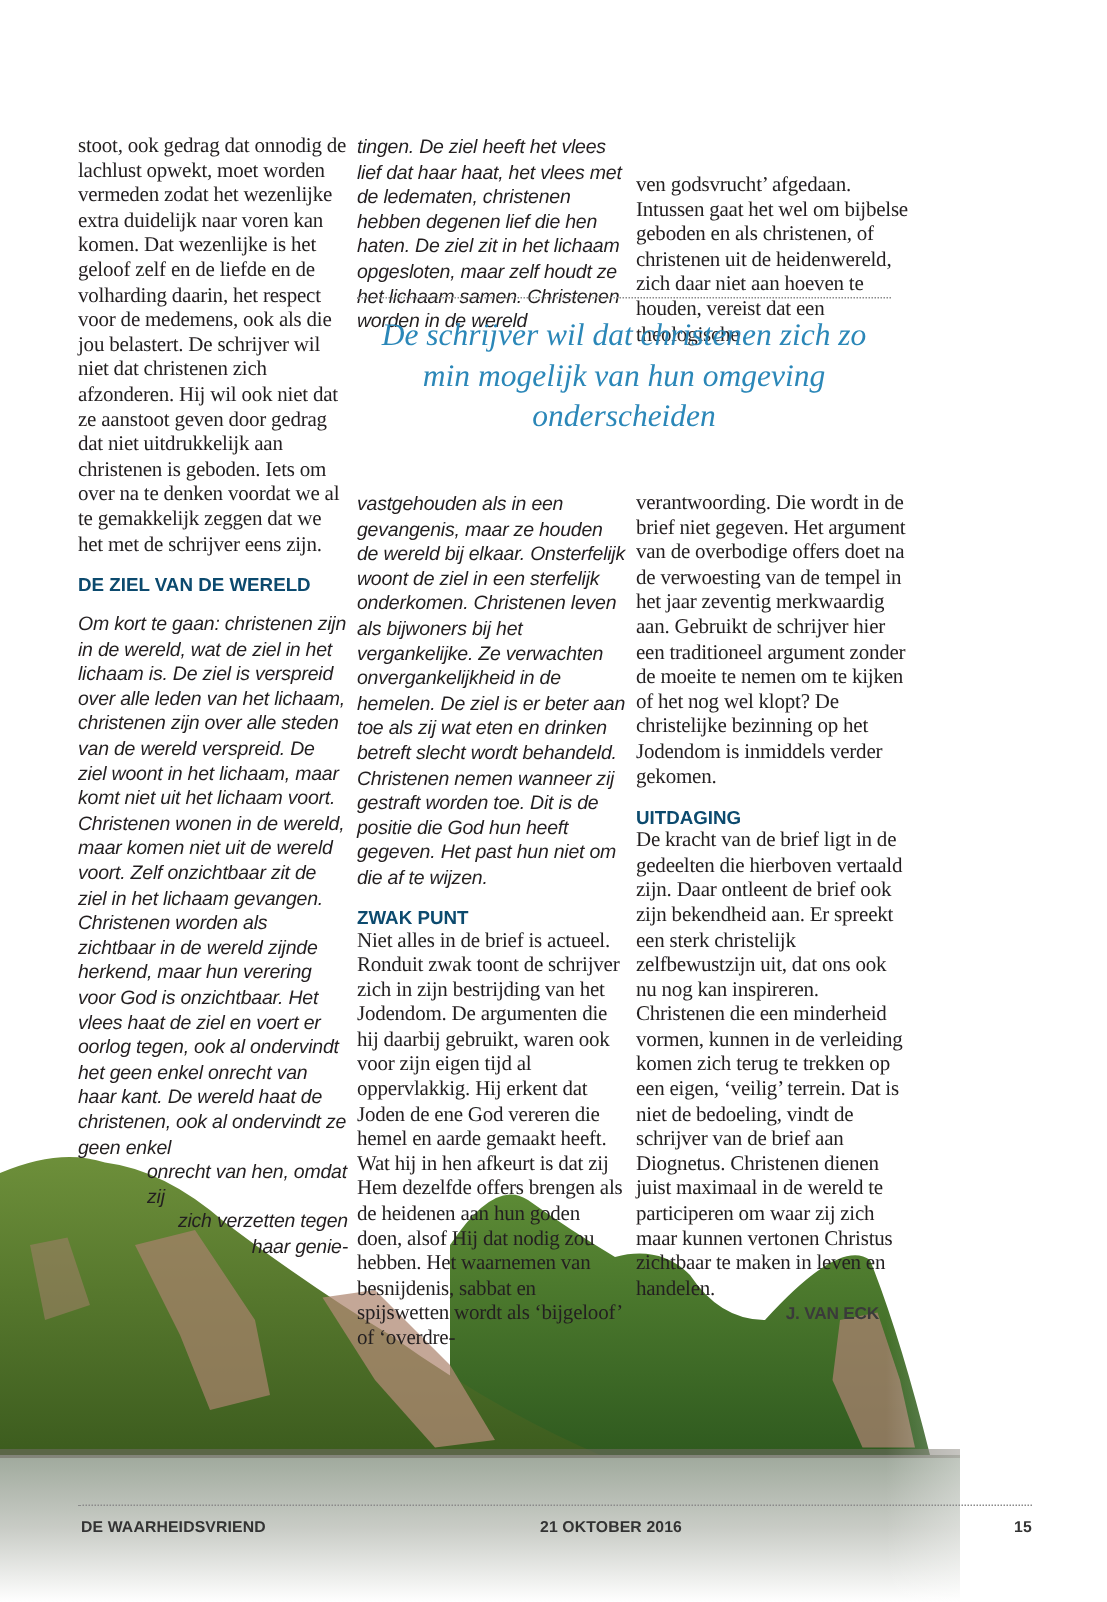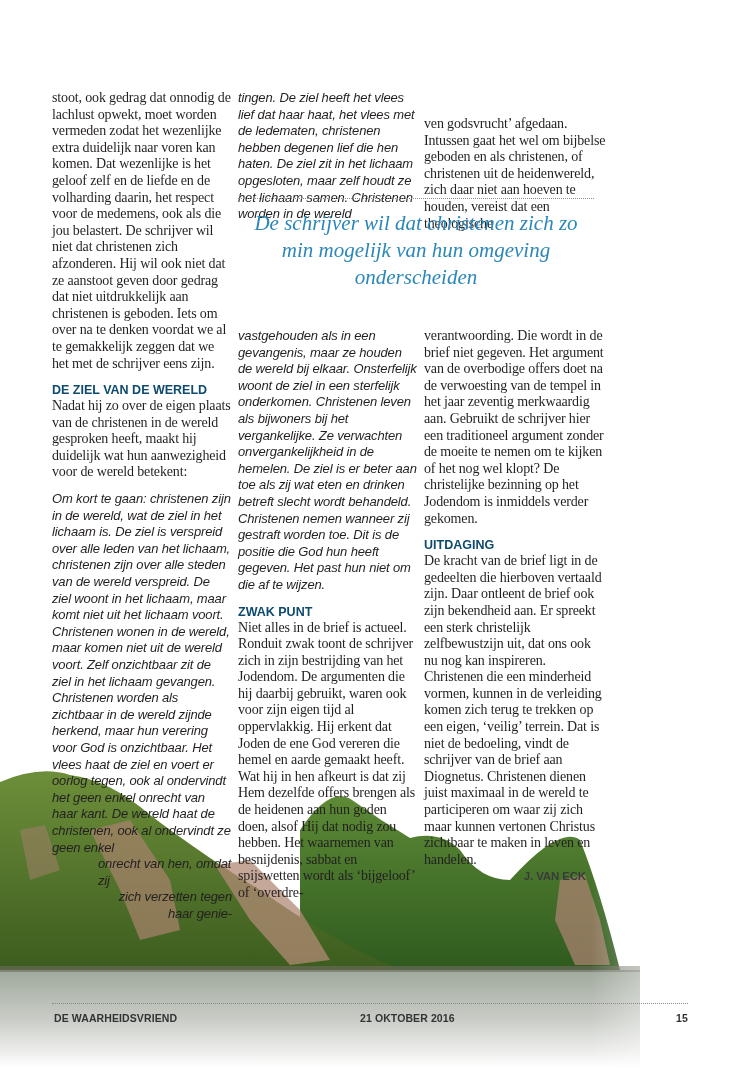--- a/index.html
+++ b/index.html
@@ -56,21 +56,20 @@
   <path d="M215 95 L250 90 L300 140 L330 190 L290 195 L250 150 Z" fill="#b08a74" opacity="0.75"></path>
   <path d="M560 110 L585 105 L600 150 L610 195 L575 195 L555 150 Z" fill="#a98270" opacity="0.75"></path>
   <path d="M20 60 L45 55 L60 100 L30 110 Z" fill="#9c7e66" opacity="0.6"></path>
   <rect x="0" y="196" width="640" height="6" fill="#6f6c63" opacity="0.6"></rect>
   <rect x="0" y="0" width="738" height="298" fill="url(#fadeR)"></rect>
 </svg>
 
 <div class="col" id="c1">
   <p class="serif">stoot, ook gedrag dat onnodig de lachlust opwekt, moet worden vermeden zodat het wezenlijke extra duidelijk naar voren kan komen. Dat wezenlijke is het geloof zelf en de liefde en de volharding daarin, het respect voor de medemens, ook als die jou belastert. De schrijver wil niet dat christenen zich afzonderen. Hij wil ook niet dat ze aanstoot geven door gedrag dat niet uitdrukkelijk aan christenen is geboden. Iets om over na te denken voordat we al te gemakkelijk zeggen dat we het met de schrijver eens zijn.</p>
   <p class="head">DE ZIEL VAN DE WERELD</p>
-  <p class="serif">Nadat hij zo over de eigen plaats van de christenen in de wereld gesproken heeft, maakt hij duidelijk wat hun aanwezigheid voor de wereld betekent:</p>
   <p class="ital" style="margin-top:10px">Om kort te gaan: christenen zijn in de wereld, wat de ziel in het lichaam is. De ziel is verspreid over alle leden van het lichaam, christenen zijn over alle steden van de wereld verspreid. De ziel woont in het lichaam, maar komt niet uit het lichaam voort. Christenen wonen in de wereld, maar komen niet uit de wereld voort. Zelf onzichtbaar zit de ziel in het lichaam gevangen. Christenen worden als zichtbaar in de wereld zijnde herkend, maar hun verering voor God is onzichtbaar. Het vlees haat de ziel en voert er oorlog tegen, ook al ondervindt het geen enkel onrecht van haar kant. De wereld haat de christenen, ook al ondervindt ze geen enkel</p>
   <p class="ital" style="padding-left:46px">onrecht van hen, omdat zij</p>
   <p class="ital right">zich verzetten tegen</p>
   <p class="ital right">haar genie-</p>
 </div>
 
 <div class="col" id="c2top">
   <p class="ital">tingen. De ziel heeft het vlees lief dat haar haat, het vlees met de ledematen, christenen hebben degenen lief die hen haten. De ziel zit in het lichaam opgesloten, maar zelf houdt ze het lichaam samen. Christenen worden in de wereld</p>
 </div>
 

